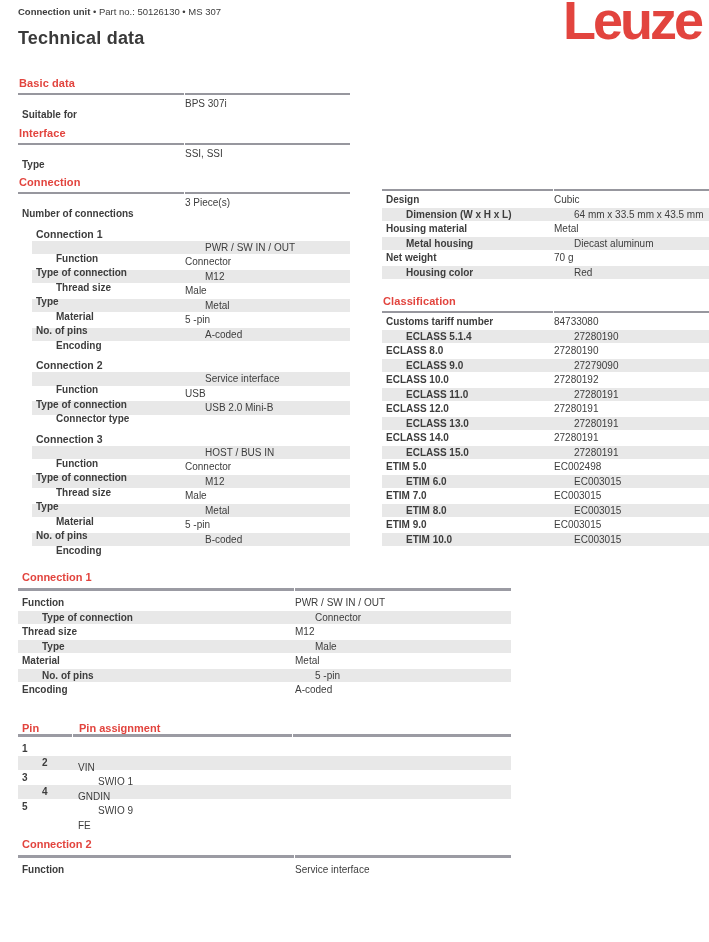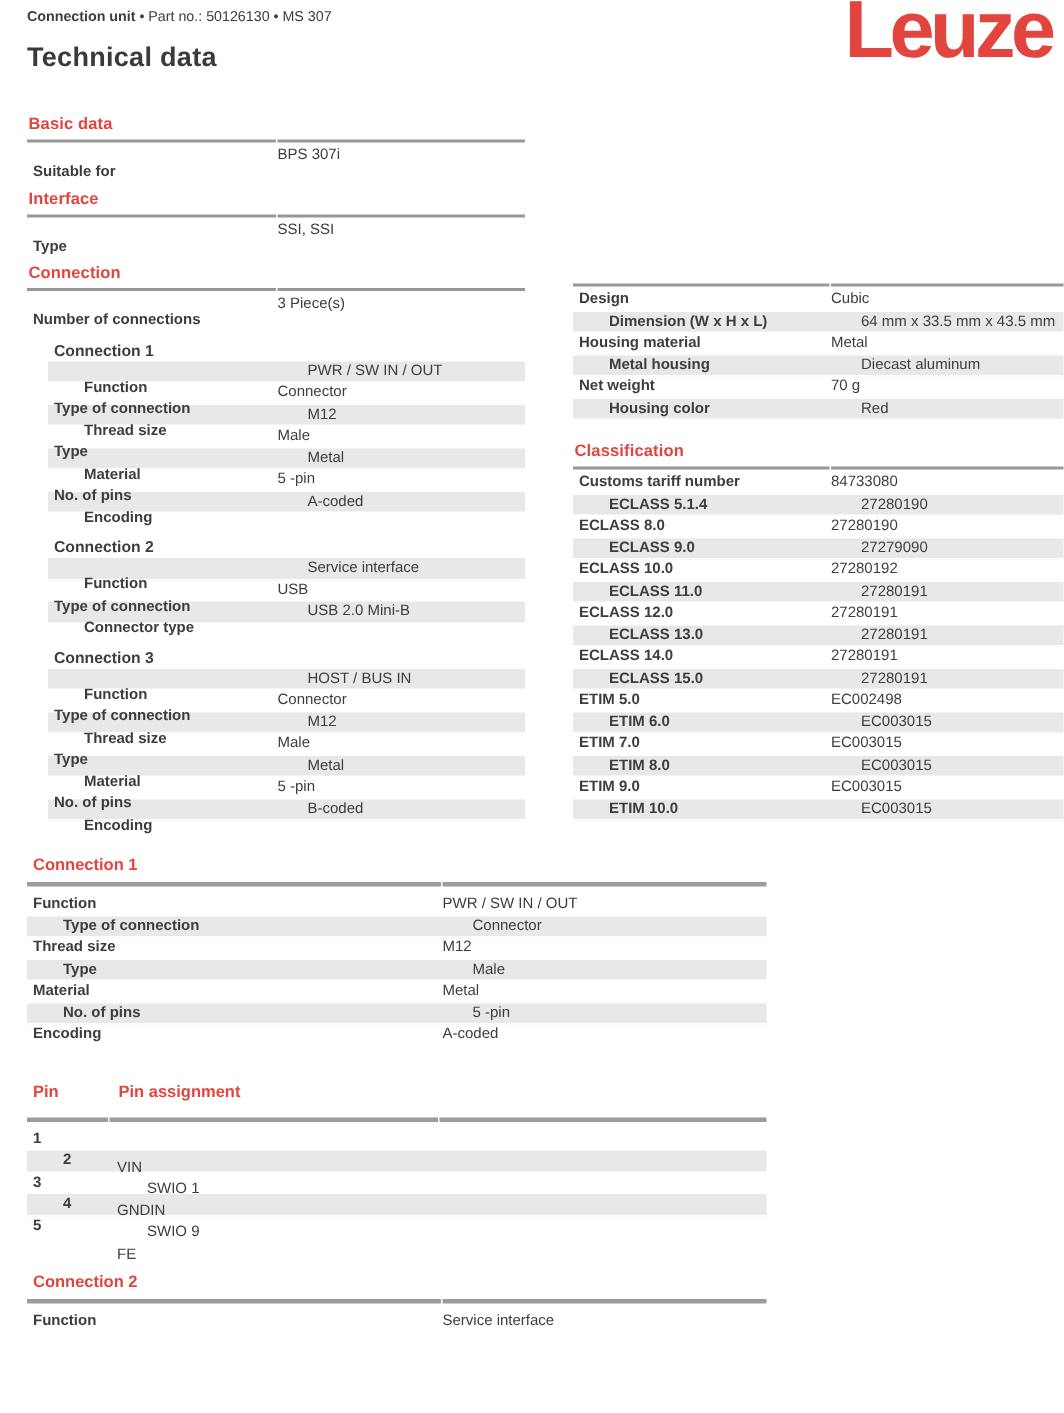--- a/index.html
+++ b/index.html
@@ -41,21 +41,21 @@
   
   .subsection{margin-left:14px;}
   .sub-heading{font-size:10.5px;font-weight:bold;color:#3d3d3d;margin:17px 0 1px 4px;}
   .subsection .row .lbl{width:153px;}
   
   h1.pagetitle.electrical{margin-top:40px;}
   .eblock-heading{font-size:11px;font-weight:bold;margin:24px 0 5px 4px;}
   .eblock .rule{margin-bottom:5px;}
   .etable{width:493px;}
   .etable .row .lbl{width:277px;}
-  .pin-headings{display:flex;font-size:11px;font-weight:bold;margin:24px 0 11px 0;}
+  .pin-headings{display:flex;font-size:11px;font-weight:bold;margin:24px 0 0 0;}
   .pin-headings .ph1{width:55px;padding-left:4px;box-sizing:border-box;}
   .pin-headings .ph2{padding-left:6px;}
   .pinrow .pcol1{width:54px;font-weight:bold;padding-left:4px;box-sizing:border-box;flex:none;}
   .pinrow .pcol2{padding-left:6px;box-sizing:border-box;flex:1;margin-top:38px;}
   .accent{color:var(--accent);}
 </style>
 </head>
 <body>
 
 <div class="page">

